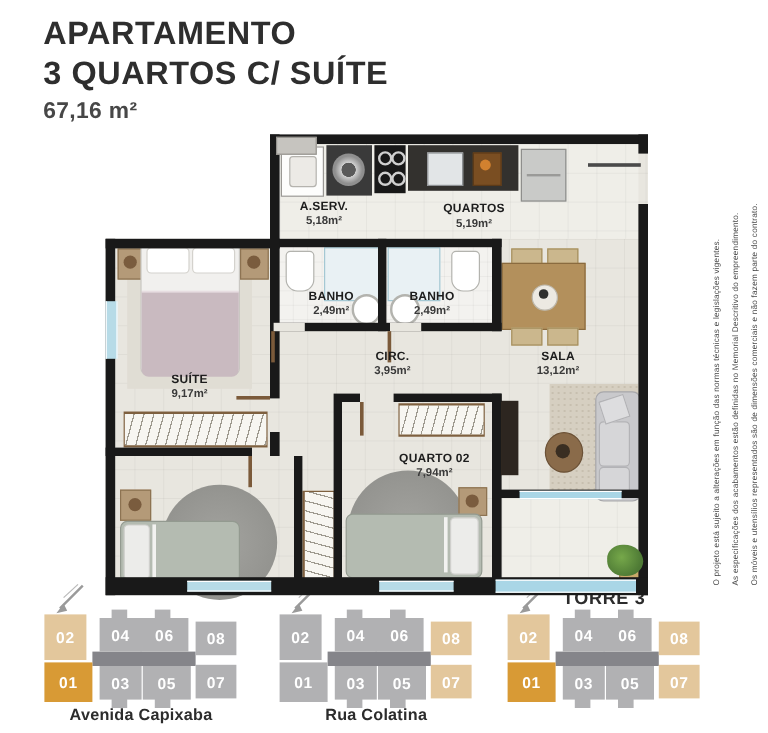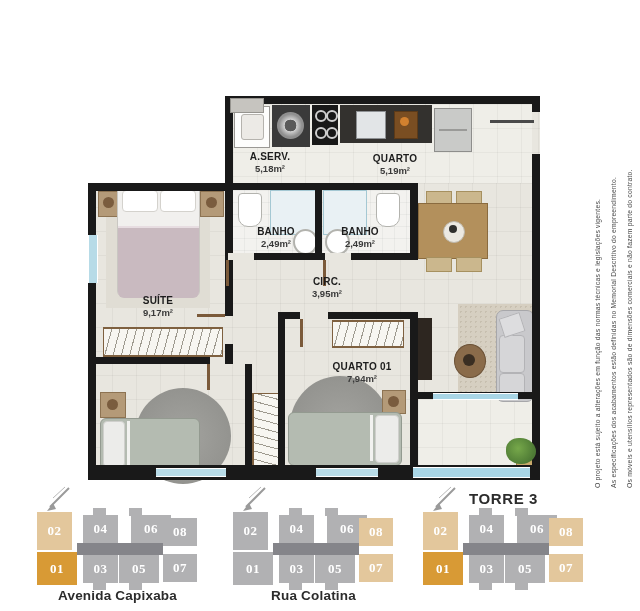--- a/index.html
+++ b/index.html
@@ -7,21 +7,21 @@
         font-family:"Liberation Sans",sans-serif;}
   
   .hdr{position:absolute;left:36px;top:12px;color:#2e2e2e;}
   .hdr .t1,.hdr .t2{font-size:27px;font-weight:bold;letter-spacing:.5px;line-height:33px;color:#2e2e2e;}
   .hdr .t3{font-size:19px;font-weight:bold;color:#474747;margin-top:4px;letter-spacing:.3px;}
   
   .disc{position:absolute;left:592px;top:88px;height:400px;display:flex;flex-direction:row-reverse;gap:3px;}
   .disc p{margin:0;writing-mode:vertical-rl;transform:rotate(180deg);height:400px;
           font-size:6.8px;line-height:1.9;color:#4a4a4a;letter-spacing:.2px;}
   
-  #plan{position:absolute;left:88px;top:96px;width:452px;height:384px;}
+  #plan{position:absolute;left:88px;top:112px;width:452px;height:384px;}
   #plan .floor{position:absolute;background-color:#e8e6df;
      background-image:linear-gradient(rgba(0,0,0,.04) 1px,transparent 1px),
                       linear-gradient(90deg,rgba(0,0,0,.04) 1px,transparent 1px);
      background-size:24px 24px;}
   #plan .lightfloor{background-color:#efeee8;}
   #plan .bathfloor{background-color:#f3f2ef;background-size:12px 12px;}
   .w{position:absolute;display:block;background:#191919;z-index:40;}
   .leaf{position:absolute;background:#7b5a3a;z-index:45;}
   .win{position:absolute;background:#b7dbe7;border-top:1px solid #fff;border-bottom:1px solid #fff;z-index:46;}
   .furn{position:absolute;z-index:20;}
@@ -33,43 +33,48 @@
   .hatchv{background:#f7f6f1 repeating-linear-gradient(15deg,transparent 0 7px,#9d998e 7px 8px);
          border:2px solid #7e603f;border-top-width:1px;border-bottom-width:1px;}
   .round{border-radius:50%;}
   
   .tower{position:absolute;top:485px;width:185px;height:124px;}
   .ttitle{position:absolute;left:0;right:0;top:5px;text-align:center;
           font-size:15px;font-weight:bold;color:#2c2c2c;letter-spacing:.6px;}
   .tstreet{position:absolute;left:0;right:0;top:103px;text-align:center;
           font-size:13.5px;font-weight:bold;color:#2c2c2c;letter-spacing:.2px;}
   .tnorth{position:absolute;left:16px;top:0px;}
-  .tdiagram{position:absolute;left:12px;top:27px;width:160px;height:72px;font-family:Liberation Serif, serif;}
+  .tdiagram{position:absolute;left:12px;top:27px;width:160px;height:72px;}
   .unit{position:absolute;background:#b1b1b3;color:#fff;font-weight:bold;font-size:13px;
         display:flex;align-items:center;justify-content:center;letter-spacing:.5px;}
   .u02{left:0;top:0;width:35px;height:38px}
   .u04{left:46px;top:3px;width:35px;height:28px}
-  .u06{left:94px;top:3px;width:40px;height:28px}
+  .u06{left:80px;top:3px;width:40px;height:28px}
   .u08{left:126px;top:6px;width:34px;height:28px}
   .u01{left:0;top:40px;width:40px;height:33px}
   .u03{left:46px;top:43px;width:35px;height:28px}
   .u05{left:82px;top:43px;width:40px;height:28px}
   .u07{left:126px;top:42px;width:34px;height:28px}
   .corr{position:absolute;left:40px;top:31px;width:86px;height:12px;background:#85858a;}
   .tab{position:absolute;background:#b1b1b3;}
   .t04{left:56px;top:-4px;width:13px;height:8px}
   .t06{left:92px;top:-4px;width:13px;height:8px}
   .t03{left:56px;top:70px;width:13px;height:8px}
   .t05{left:92px;top:70px;width:13px;height:8px}
 </style>
 </head>
 <body>
 
 <div id="page">
 
+  <div class="hdr">
+    <div class="t1">APARTAMENTO</div>
+    <div class="t2">3 QUARTOS C/ SUÍTE</div>
+    <div class="t3">67,16 m²</div>
+  </div>
 
   <div class="disc">
     <p>Os móveis e utensílios representados são de dimensões comerciais e não fazem parte do contrato.</p>
     <p>As especificações dos acabamentos estão definidas no Memorial Descritivo do empreendimento.</p>
     <p>O projeto está sujeito a alterações em função das normas técnicas e legislações vigentes.</p>
   </div>
 
   <div id="plan">
 
     <div class="floor" style="left:0;top:87px;width:452px;height:297px"></div>
@@ -200,41 +205,45 @@
     <i class="win" style="left:68px;top:372px;width:70px;height:7px"></i>
     <i class="win" style="left:228px;top:372px;width:62px;height:7px"></i>
     <i class="win" style="left:325px;top:371px;width:117px;height:9px;background:#a9d6e6"></i>
     <i class="win" style="left:345px;top:297px;width:85px;height:5px;background:#a9d6e6"></i>
 
     <div class="rlabel" style="left:132px;top:55px">
       <div class="rname">A.SERV.</div>
       <div class="rarea">5,18m²</div>
     </div>
     <div class="rlabel" style="left:257px;top:57px">
-      <div class="rname">QUARTO</div>
+      <div class="rname">QUARTOS</div>
       <div class="rarea">5,19m²</div>
     </div>
     <div class="rlabel" style="left:138px;top:130px">
       <div class="rname">BANHO</div>
       <div class="rarea">2,49m²</div>
     </div>
     <div class="rlabel" style="left:222px;top:130px">
       <div class="rname">BANHO</div>
       <div class="rarea">2,49m²</div>
     </div>
     <div class="rlabel" style="left:189px;top:180px">
       <div class="rname">CIRC.</div>
       <div class="rarea">3,95m²</div>
     </div>
+    <div class="rlabel" style="left:327px;top:180px">
+      <div class="rname">SALA</div>
+      <div class="rarea">13,12m²</div>
+    </div>
     <div class="rlabel" style="left:20px;top:199px">
       <div class="rname">SUÍTE</div>
       <div class="rarea">9,17m²</div>
     </div>
     <div class="rlabel" style="left:224px;top:265px">
-      <div class="rname">QUARTO 01</div>
+      <div class="rname">QUARTO 02</div>
       <div class="rarea">7,94m²</div>
     </div>
   </div>
 
   <div class="tower" style="left:25px">
     <svg class="tnorth" width="34" height="30" viewBox="0 0 34 30">
       <path d="M28 3 L9 22" stroke="#9a9a9a" stroke-width="2" fill="none"></path>
       <path d="M24 2 L12 13" stroke="#b9b9b9" stroke-width="1" fill="none"></path>
       <path d="M12 18 L6 26 L15 24 Z" fill="#9a9a9a"></path>
     </svg>

